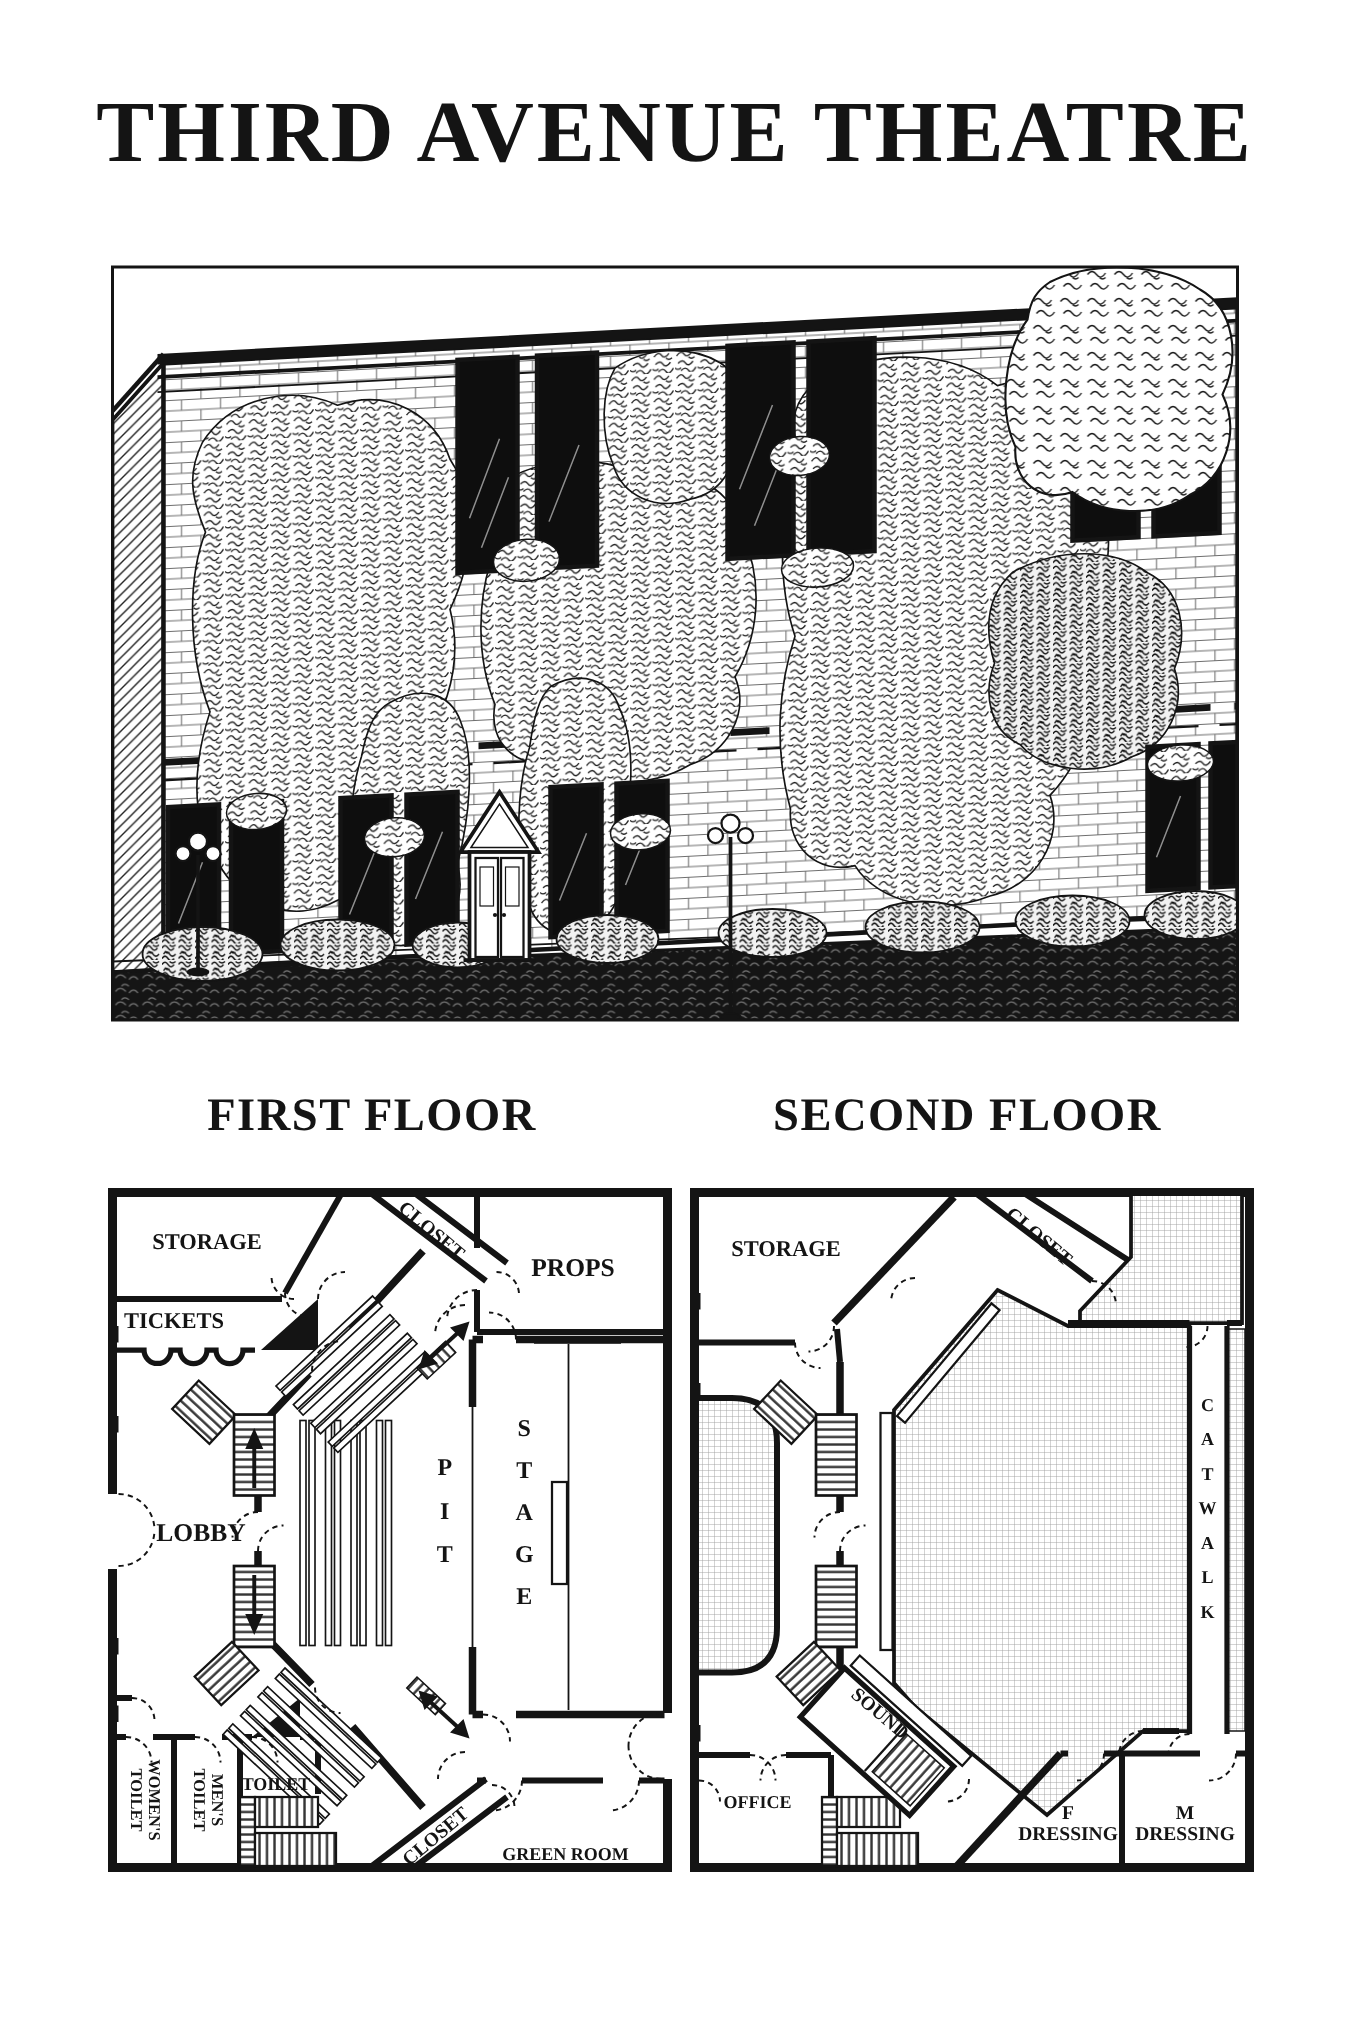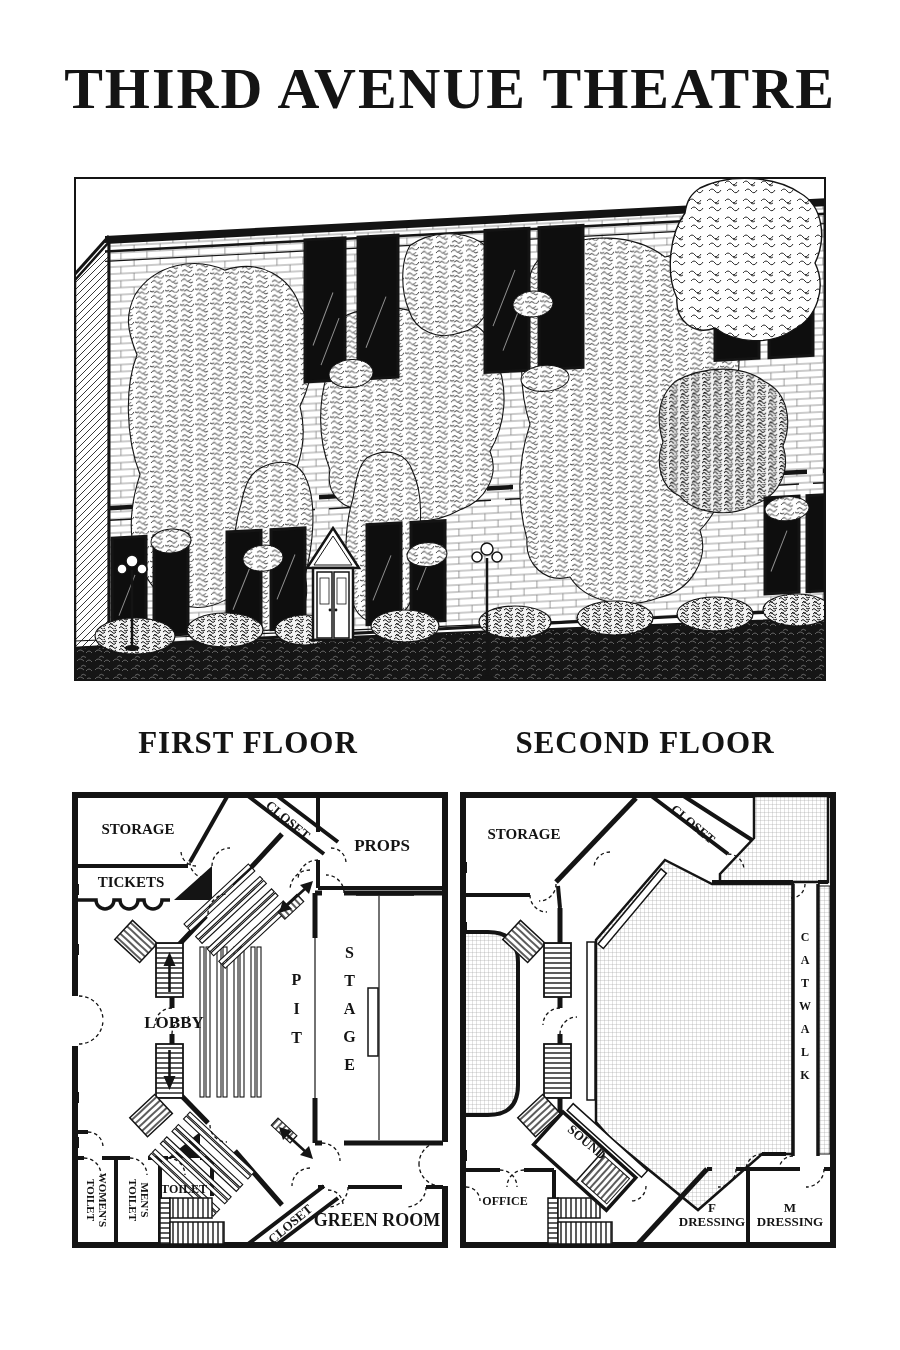--- a/index.html
+++ b/index.html
@@ -311,37 +311,37 @@
       <path d="M96,366 A17,17 0 0 1 113,383"></path>
       <path d="M238,376 A18,18 0 0 0 220,394"></path>
       <path d="M256,398 A15,15 0 0 1 271,413"></path>
       <path d="M276,395 A20,20 0 0 1 256,415"></path>
       <path d="M354,395 A20,20 0 0 1 334,415"></path>
       <path d="M369,350 A22,22 0 0 0 347,372 M369,394 A22,22 0 0 1 347,372"></path>
     </g>
   </svg>
 
   <div class="lbl" style="left:66px;top:37px;font-size:15px;">STORAGE</div>
-  <div class="lbl" style="left:44px;top:90px;font-size:15px;margin-left:15px;">TICKETS</div>
+  <div class="lbl" style="left:44px;top:90px;font-size:15px;">TICKETS</div>
   <div class="lbl rot40" style="left:216px;top:28px;font-size:13px;">CLOSET</div>
   <div class="lbl" style="left:310px;top:53px;font-size:17px;text-align:right;">PROPS</div>
-  <div class="lbl" style="left:62px;top:230px;font-size:17px;margin-left:40px;">LOBBY</div>
+  <div class="lbl" style="left:62px;top:230px;font-size:17px;">LOBBY</div>
   <div class="lbl vstack" style="left:224px;top:222px;font-size:16px;letter-spacing:12px;transform:translate(-50%,-50%);">PIT</div>
   <div class="lbl vstack" style="left:277px;top:222px;font-size:16px;letter-spacing:11px;transform:translate(-50%,-50%);">STAGE</div>
   <div class="lbl rot90" style="left:24px;top:408px;font-size:11px;">
     <span>WOMEN'S</span>
         <span>TOILET</span>
   </div>
   <div class="lbl rot90" style="left:66px;top:408px;font-size:11px;">
     <span>MEN'S</span>
         <span>TOILET</span>
   </div>
   <div class="lbl" style="left:112px;top:397px;font-size:12px;">TOILET</div>
   <div class="lbl rotm40" style="left:218px;top:432px;font-size:13px;">CLOSET</div>
-  <div class="lbl" style="left:305px;top:428px;font-size:18px;">GREEN ROOM</div>
+  <div class="lbl" style="left:305px;top:444px;font-size:12px;">GREEN ROOM</div>
   </div>
 
   <div class="plan" id="plan2">
   <svg width="376" height="456" viewBox="0 0 376 456">
     <defs>
       <pattern id="grid2" width="4" height="4" patternUnits="userSpaceOnUse">
         <rect width="4" height="4" fill="#ffffff"></rect>
         <path d="M0,0 H4 M0,0 V4" stroke="#9d9d9d" stroke-width="0.6" fill="none"></path>
       </pattern>
     </defs>

